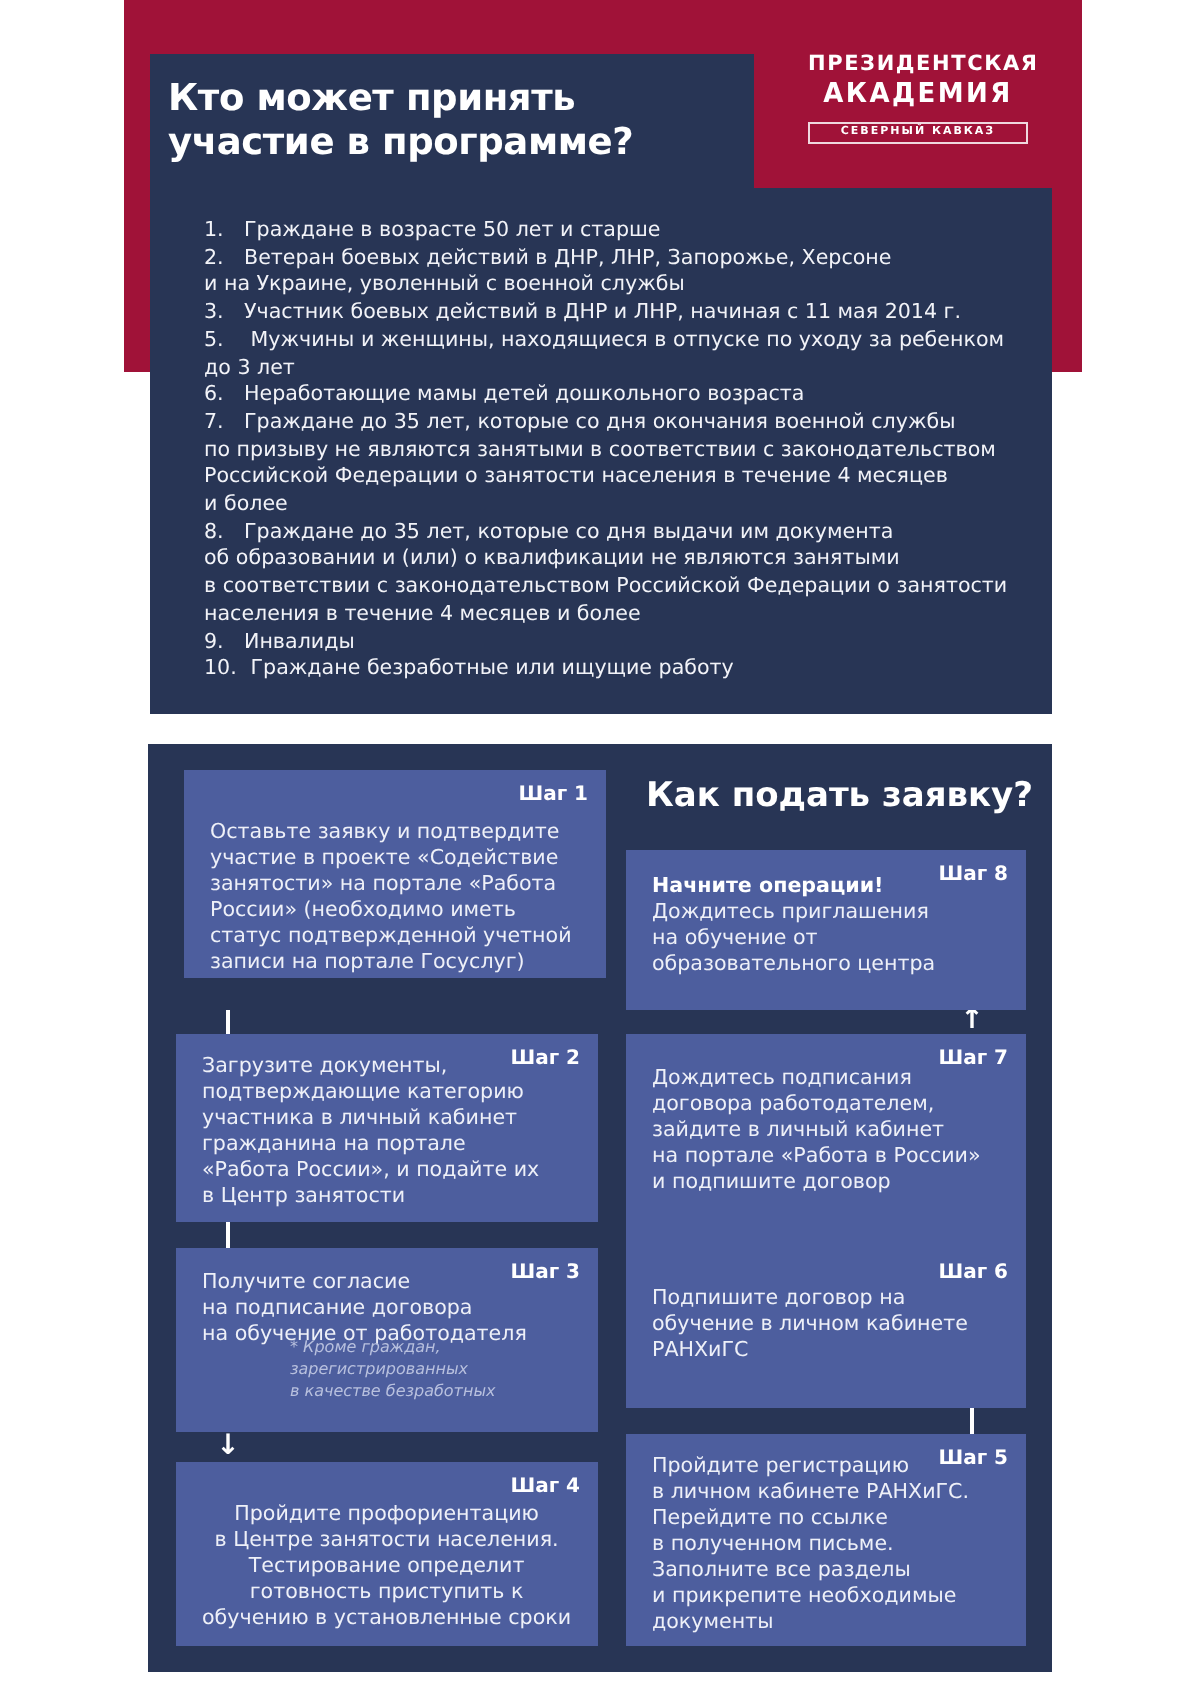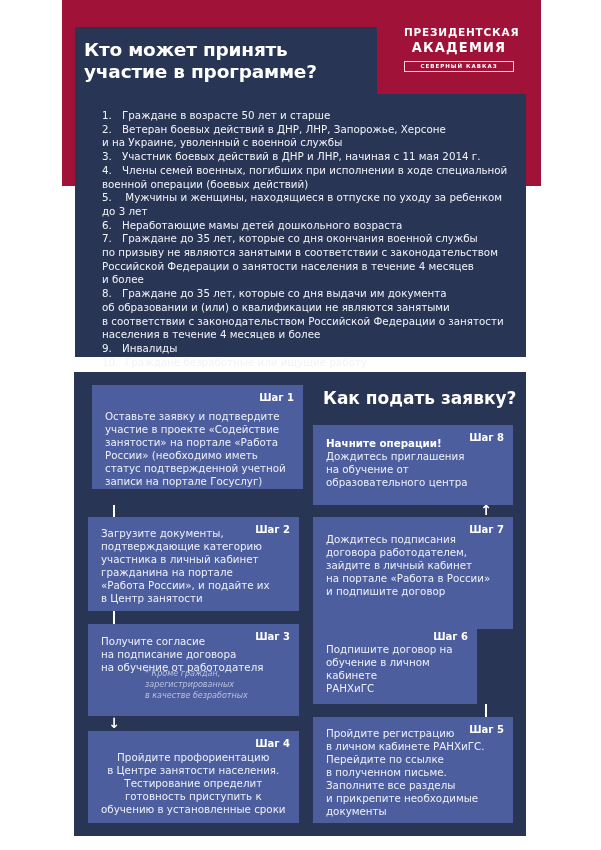--- a/index.html
+++ b/index.html
@@ -40,22 +40,20 @@
   <div class="l2">АКАДЕМИЯ</div>
   <div class="l3">СЕВЕРНЫЙ КАВКАЗ</div>
 </div>
 
 <div class="list-block"></div>
 <ul class="list">
   <li><span class="num">1.</span><span>Граждане в возрасте 50 лет и старше</span></li>
   <li><span class="num">2.</span><span>Ветеран боевых действий в ДНР, ЛНР, Запорожье, Херсоне
 и на Украине, уволенный с военной службы</span></li>
   <li><span class="num">3.</span><span>Участник боевых действий в ДНР и ЛНР, начиная с 11 мая 2014 г.</span></li>
-  <li><span class="num">4.</span><span>Члены семей военных, погибших при исполнении в ходе специальной
-военной операции (боевых действий)</span></li>
   <li><span class="num">5.</span><span> Мужчины и женщины, находящиеся в отпуске по уходу за ребенком
 до 3 лет</span></li>
   <li><span class="num">6.</span><span>Неработающие мамы детей дошкольного возраста</span></li>
   <li><span class="num">7.</span><span>Граждане до 35 лет, которые со дня окончания военной службы
 по призыву не являются занятыми в соответствии с законодательством
 Российской Федерации о занятости населения в течение 4 месяцев
 и более</span></li>
   <li><span class="num">8.</span><span>Граждане до 35 лет, которые со дня выдачи им документа
 об образовании и (или) о квалификации не являются занятыми
 в соответствии с законодательством Российской Федерации о занятости
@@ -121,21 +119,21 @@
 
 <div class="step" style="left:313px; top:517px; width:200px; height:112px;">
   <span class="label">Шаг 7</span>
   <div class="text" style="top:16px;">Дождитесь подписания
 договора работодателем,
 зайдите в личный кабинет
 на портале «Работа в России»
 и подпишите договор</div>
 </div>
 
-<div class="step" style="left:313px; top:624px; width:164px; height:80px;">
+<div class="step" style="left:313px; top:624px; width:200px; height:80px;">
   <span class="label">Шаг 6</span>
   <div class="text" style="top:19px;">Подпишите договор на
 обучение в личном кабинете
 РАНХиГС</div>
 </div>
 
 <div class="step" style="left:313px; top:717px; width:200px; height:106px;">
   <span class="label">Шаг 5</span>
   <div class="text" style="top:10px;">Пройдите регистрацию
 в личном кабинете РАНХиГС.

